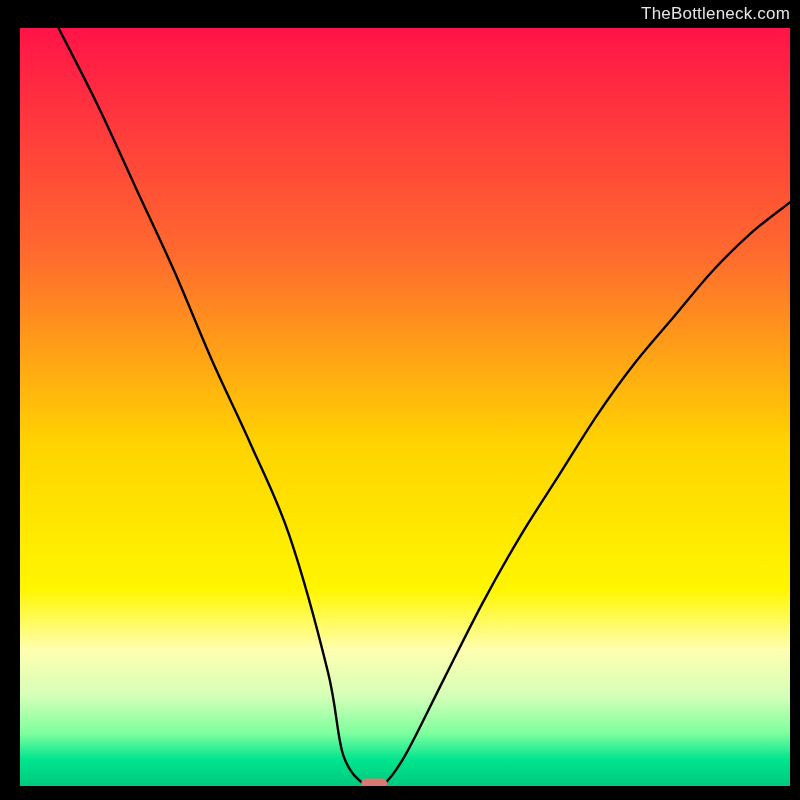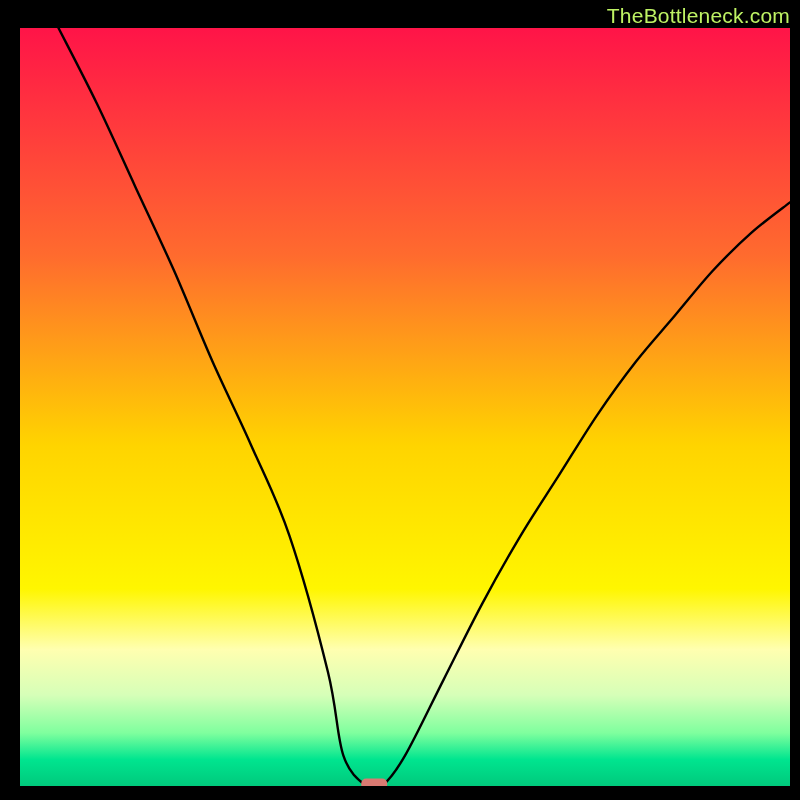--- a/index.html
+++ b/index.html
@@ -8,22 +8,22 @@
     width: 800px;
     height: 800px;
     background: #000;
     position: relative;
     font-family: Arial, Helvetica, sans-serif;
   }
   .watermark {
     position: absolute;
     top: 4px;
     right: 10px;
-    color: #bef264;
-    font-size: 21px;
+    color: #e5e5e5;
+    font-size: 17px;
     font-weight: 500;
     letter-spacing: 0.2px;
     z-index: 10;
   }
   .plot-area {
     position: absolute;
     left: 20px;
     top: 28px;
     width: 770px;
     height: 758px;

